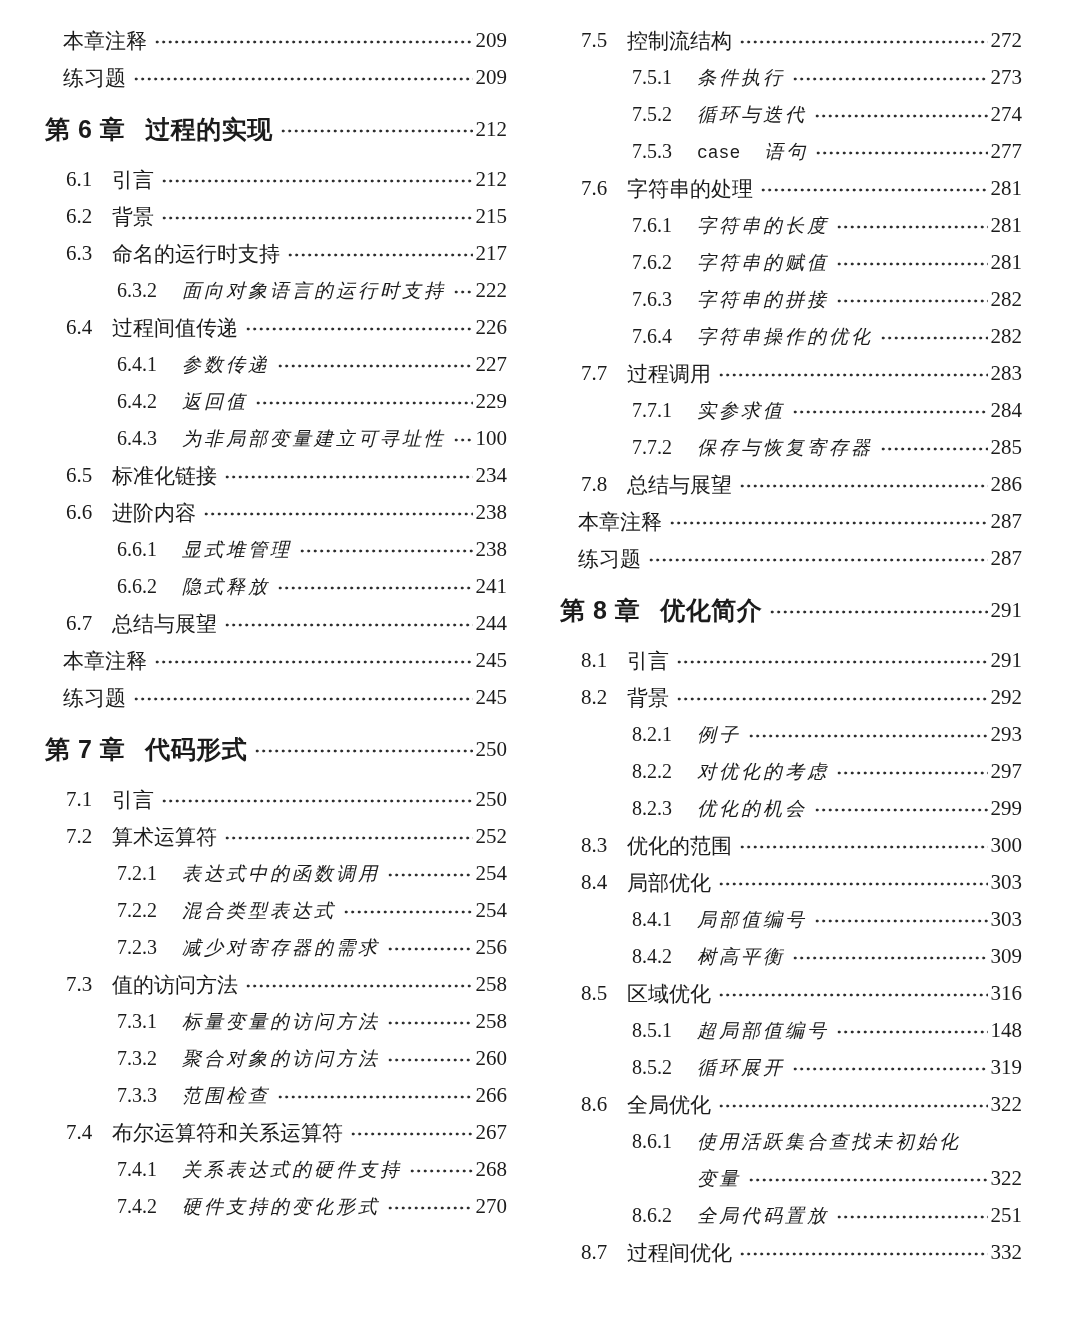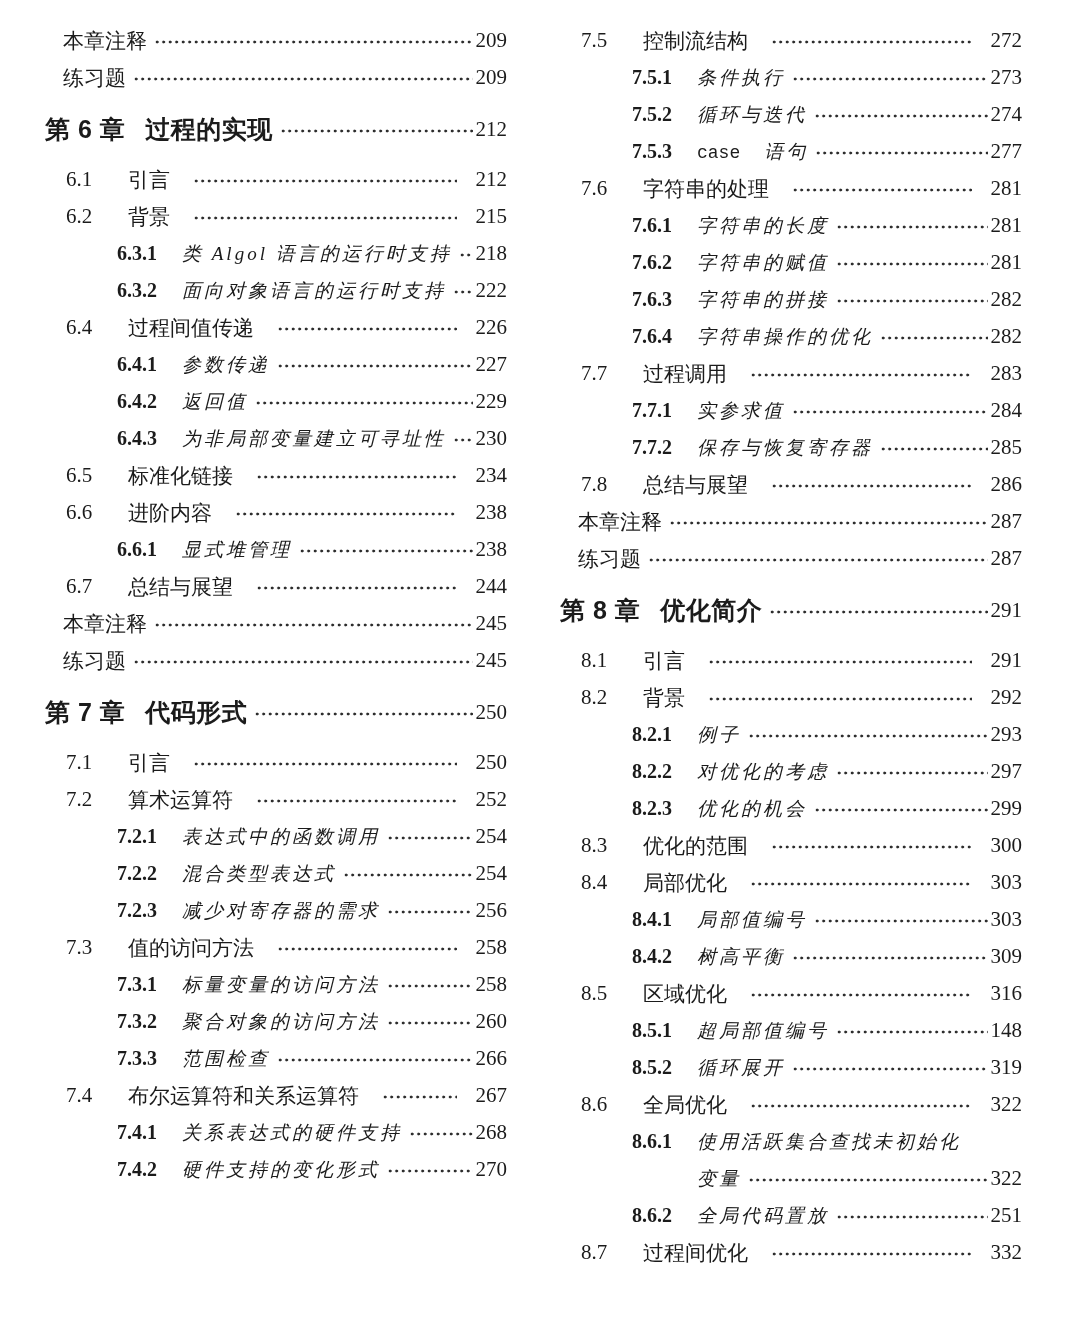--- a/index.html
+++ b/index.html
@@ -27,25 +27,25 @@
   .plain { padding-left: 18px; font-size: 21px; justify-content: flex-end; }
 
   .chapter {
     height: 42px; margin: 12px 0 11px 0;
     font-family: "Liberation Sans", "DejaVu Sans", sans-serif;
     font-weight: bold; font-size: 25px; letter-spacing: 0.5px;
   }
   .chapter .num { margin-right: 20px; }
   .chapter .pg { font-weight: normal; }
 
-  .s1 { padding-left: 21px; font-size: 21px; gap: 16px; }
+  .s1 { padding-left: 21px; font-size: 21px; }
   .s1 .num { width: 46px; }
 
   .s2 { padding-left: 72px; font-size: 19px; }
-  .s2 .num { width: 65px; font-size: 20px; font-style: normal; letter-spacing: 0; font-weight: bold; }
+  .s2 .num { width: 65px; font-size: 20px; font-style: normal; letter-spacing: 0; }
   .s2 .title { font-style: italic; letter-spacing: 3px; text-align: center; }
   .s2 .title .mono {
     font-family: "Liberation Mono", "DejaVu Sans Mono", monospace;
     font-style: normal; letter-spacing: 0; font-size: 18px; margin-right: 24px;
   }
   .cont .num { width: 65px; }
 </style>
 </head>
 <body>
 
@@ -72,25 +72,25 @@
         <span class="title">引言</span>
         <span class="dots"></span>
         <span class="pg">212</span>
       </div>
       <div class="row s1">
         <span class="num">6.2</span>
         <span class="title">背景</span>
         <span class="dots"></span>
         <span class="pg">215</span>
       </div>
-      <div class="row s2">
-        <span class="num">6.3.1</span>
-        <span class="title">类 Algol 语言的运行时支持</span>
-        <span class="dots"></span>
-        <span class="pg">218</span>
+      <div class="row s1">
+        <span class="num">6.3</span>
+        <span class="title">命名的运行时支持</span>
+        <span class="dots"></span>
+        <span class="pg">217</span>
       </div>
       <div class="row s2">
         <span class="num">6.3.2</span>
         <span class="title">面向对象语言的运行时支持</span>
         <span class="dots"></span>
         <span class="pg">222</span>
       </div>
       <div class="row s1">
         <span class="num">6.4</span>
         <span class="title">过程间值传递</span>
@@ -106,39 +106,45 @@
       <div class="row s2">
         <span class="num">6.4.2</span>
         <span class="title">返回值</span>
         <span class="dots"></span>
         <span class="pg">229</span>
       </div>
       <div class="row s2">
         <span class="num">6.4.3</span>
         <span class="title">为非局部变量建立可寻址性</span>
         <span class="dots"></span>
-        <span class="pg">230</span>
+        <span class="pg">100</span>
       </div>
       <div class="row s1">
         <span class="num">6.5</span>
         <span class="title">标准化链接</span>
         <span class="dots"></span>
         <span class="pg">234</span>
       </div>
       <div class="row s1">
         <span class="num">6.6</span>
         <span class="title">进阶内容</span>
         <span class="dots"></span>
         <span class="pg">238</span>
       </div>
       <div class="row s2">
         <span class="num">6.6.1</span>
         <span class="title">显式堆管理</span>
         <span class="dots"></span>
         <span class="pg">238</span>
+      </div>
+      <div class="row s2">
+        <span class="num">6.6.2</span>
+        <span class="title">隐式释放</span>
+        <span class="dots"></span>
+        <span class="pg">241</span>
       </div>
       <div class="row s1">
         <span class="num">6.7</span>
         <span class="title">总结与展望</span>
         <span class="dots"></span>
         <span class="pg">244</span>
       </div>
       <div class="row plain">
         <span class="title">本章注释</span>
         <span class="dots"></span>

